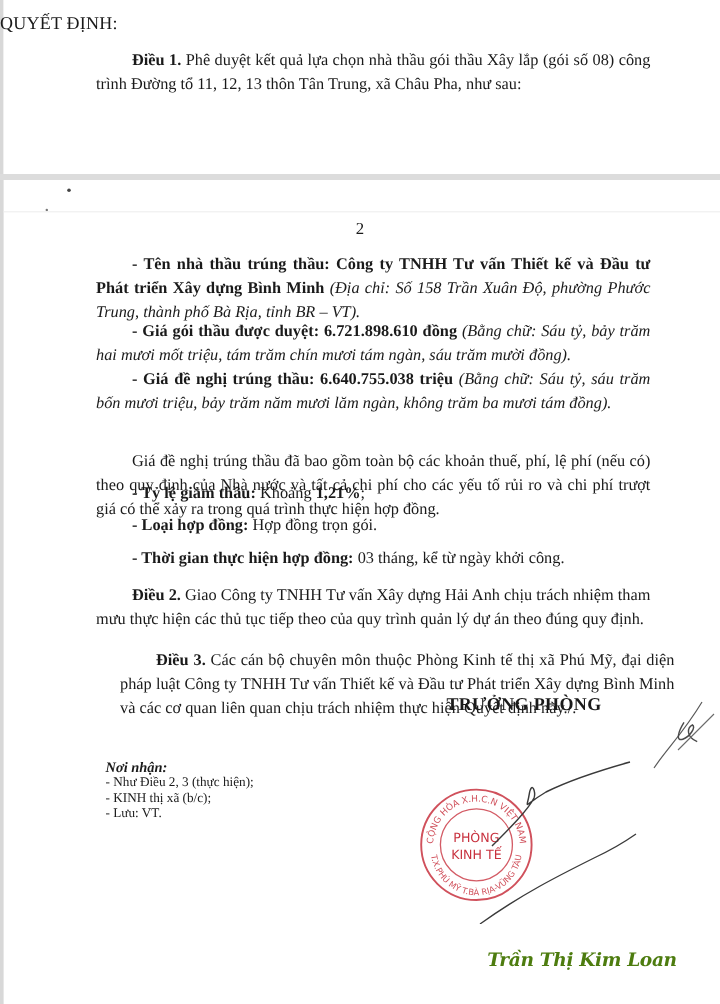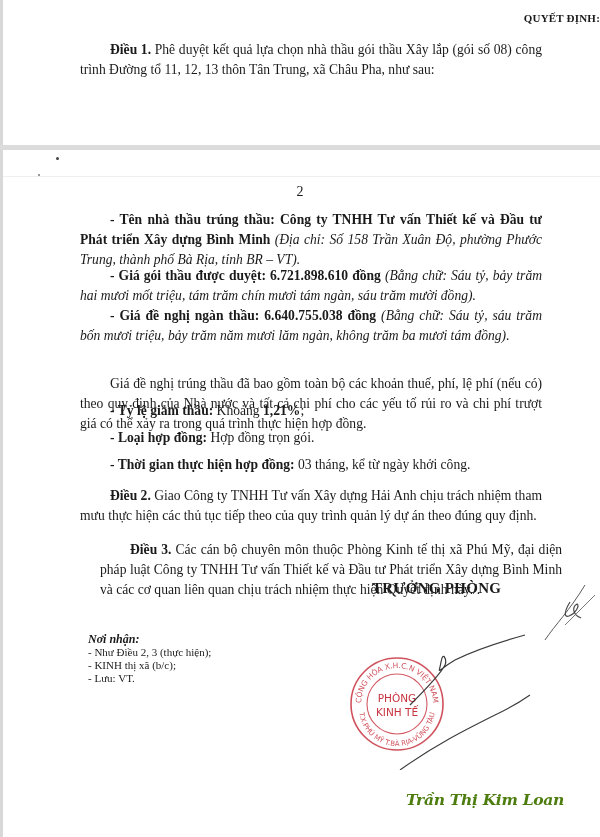--- a/index.html
+++ b/index.html
@@ -11,22 +11,22 @@
       position: relative;
     }
     .left-edge { position: absolute; left: 0; top: 0; width: 3px; height: 837px; background: #d8d8d8; }
     .page-top { position: absolute; left: 3px; top: 0; width: 597px; height: 145px; background: #fff; }
     .separator { position: absolute; left: 0; top: 145px; width: 600px; height: 5px; background: #dcdcdc; }
     .sep-faint { position: absolute; left: 3px; top: 176px; width: 597px; height: 1px; background: #efefef; }
     .dot1 { position: absolute; left: 56px; top: 157px; width: 3px; height: 3px; border-radius: 50%; background: #444; }
     .dot2 { position: absolute; left: 38px; top: 174px; width: 2px; height: 2px; border-radius: 50%; background: #777; }
 
     .decision-title {
-      position: absolute; left: 0; width: 600px; top: 12px; text-align: right;
-      font-weight: bold; font-size: 11px; letter-spacing: 0.2px;
+      position: absolute; left: 0; width: 600px; top: 12px; text-align: left;
+      font-weight: normal; font-size: 15px; letter-spacing: 0.2px;
     }
     .para {
       position: absolute; left: 80px; width: 462px;
       font-size: 13.6px; line-height: 20px; text-align: justify;
     }
     .indent { text-indent: 30px; }
     .p-dieu1 { top: 40px; }
     .page-num { position: absolute; left: 0; width: 600px; top: 184px; text-align: center; font-size: 14px; }
 
     .p-contractor { top: 210px; }
@@ -77,21 +77,21 @@
 
 <div class="para indent p-contractor">
   <span class="b">- Tên nhà thầu trúng thầu: Công ty TNHH Tư vấn Thiết kế và Đầu tư Phát triển Xây dựng Bình Minh</span><span class="i"> (Địa chỉ: Số 158 Trần Xuân Độ, phường Phước Trung, thành phố Bà Rịa, tỉnh BR – VT).</span>
 </div>
 
 <div class="para indent p-approved">
   <span class="b">- Giá gói thầu được duyệt: 6.721.898.610 đồng</span><span class="i"> (Bằng chữ: Sáu tỷ, bảy trăm hai mươi mốt triệu, tám trăm chín mươi tám ngàn, sáu trăm mười đồng).</span>
 </div>
 
 <div class="para indent p-proposed">
-  <span class="b">- Giá đề nghị ngàn thầu: 6.640.755.038 đồng</span><span class="i"> (Bằng chữ: Sáu tỷ, sáu trăm bốn mươi triệu, bảy trăm năm mươi lăm ngàn, không trăm ba mươi tám đồng).</span>
+  <span class="b">- Giá đề nghị trúng thầu: 6.640.755.038 triệu</span><span class="i"> (Bằng chữ: Sáu tỷ, sáu trăm bốn mươi triệu, bảy trăm năm mươi lăm ngàn, không trăm ba mươi tám đồng).</span>
 </div>
 
 <div class="para indent p-includes">Giá đề nghị trúng thầu đã bao gồm toàn bộ các khoản thuế, phí, lệ phí (nếu có) theo quy định của Nhà nước và tất cả chi phí cho các yếu tố rủi ro và chi phí trượt giá có thể xảy ra trong quá trình thực hiện hợp đồng.</div>
 
 <div class="para item p-discount">
   <span class="b">- Tỷ lệ giảm thầu:</span><span> Khoảng </span><span class="b">1,21%</span><span>;</span>
 </div>
 
 <div class="para item p-type">
   <span class="b">- Loại hợp đồng:</span><span> Hợp đồng trọn gói.</span>

